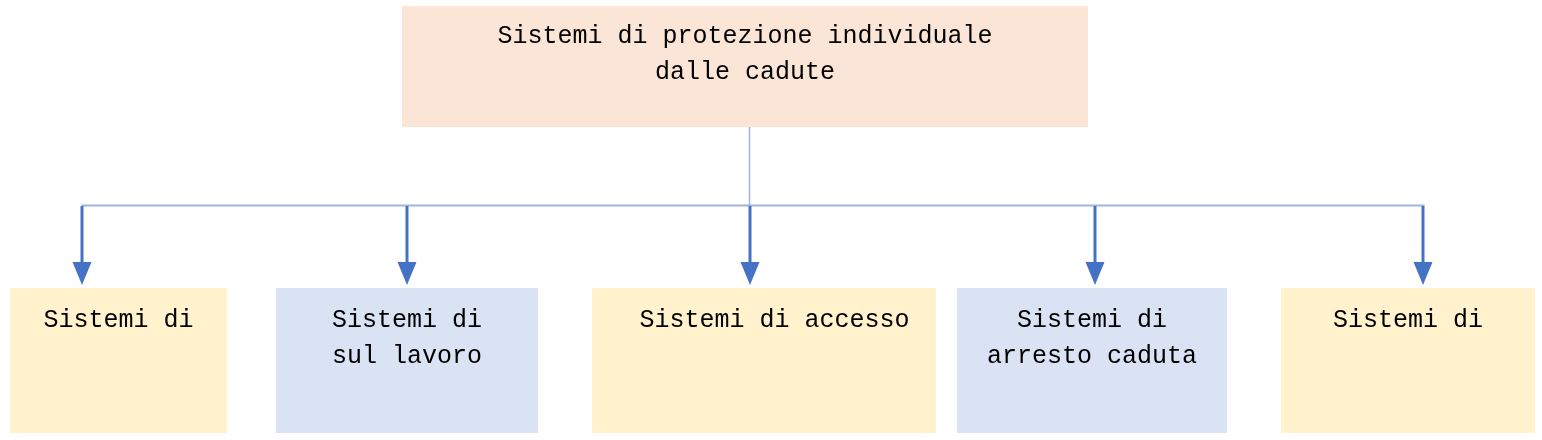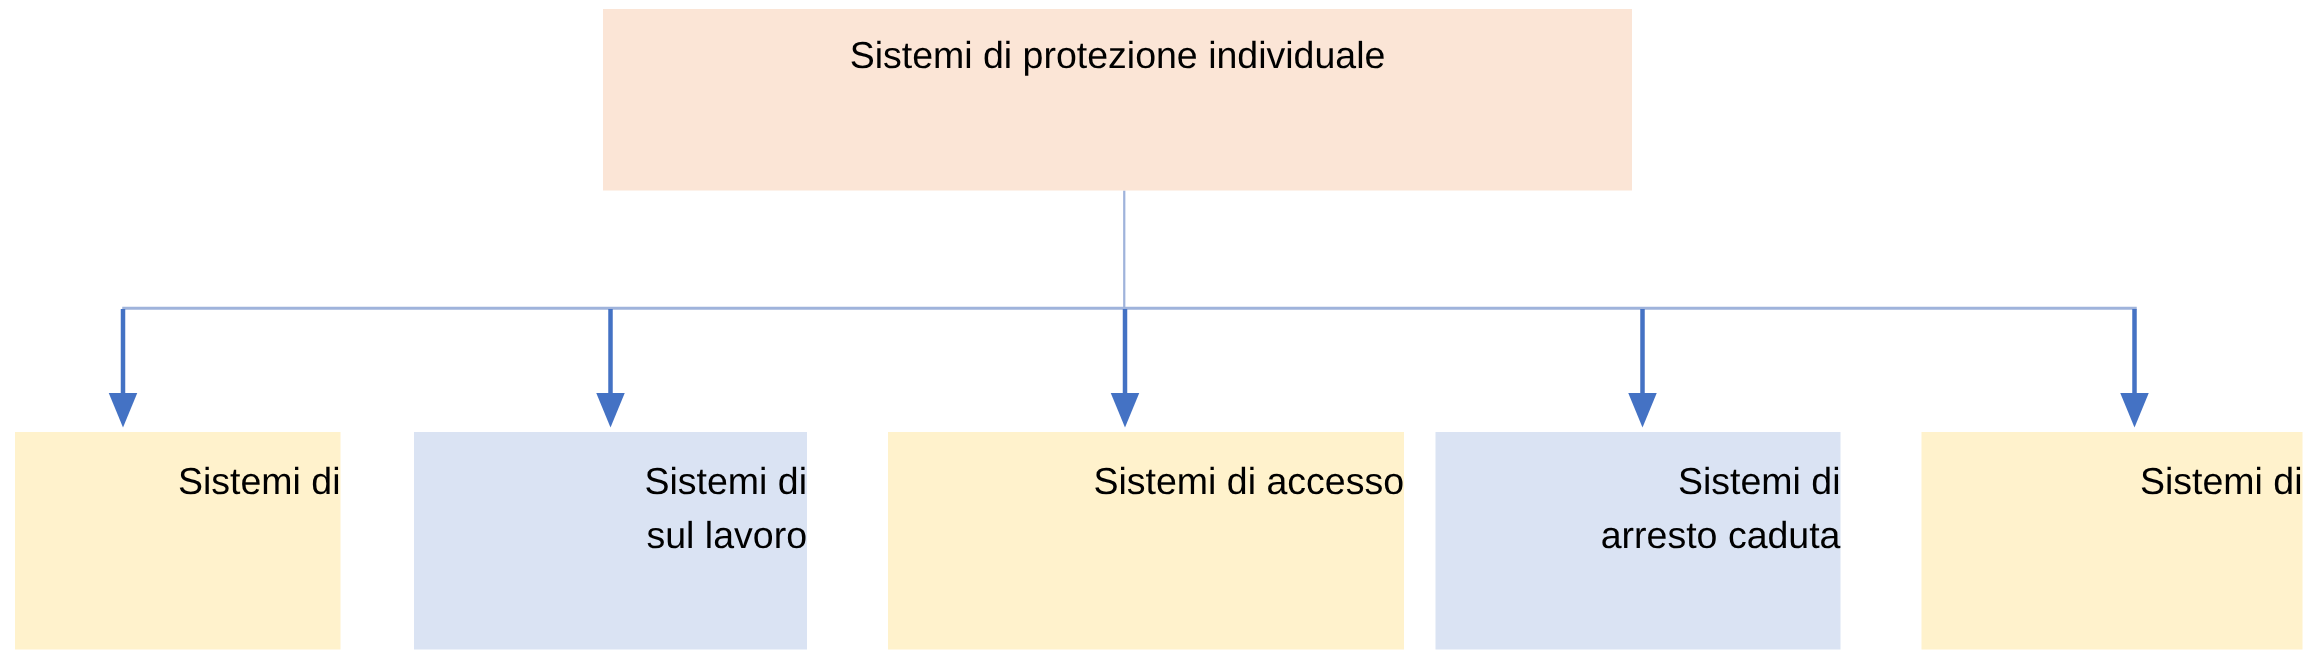--- a/index.html
+++ b/index.html
@@ -6,20 +6,21 @@
   body {
     width: 1542px; height: 440px;
     font-family: "Liberation Sans", "DejaVu Sans", sans-serif;
     background: var(--background, #fff);
   }
   .canvas {
     position: relative;
     width: 1542px; height: 440px;
     overflow: hidden;
     background: var(--background, #fff);
+    font-family: Liberation Mono, monospace;
   }
   svg.connectors {
     position: absolute; left: 0; top: 0;
     width: 1542px; height: 440px;
     display: block;
   }
   .tree-line  { stroke: var(--tree-line, #9FB3DB); stroke-width: 2; }
   .tree-stub  { stroke: var(--tree-line, #9FB3DB); stroke-width: 1.5; }
   .arrow-stem { stroke: var(--connector, #4472C4); stroke-width: 3; }
   .arrow-head { fill: var(--connector, #4472C4); stroke: none; }
@@ -36,21 +37,20 @@
 
   .node.root {
     left: 402px; top: 6px;
     width: 686px; height: 108px;
     padding-top: 13px;
   }
   .node.child {
     top: 288px;
     height: 130px;
     padding-top: 15px;
-    text-align: right;
   }
   #child-0 { left: 10px;   width: 217px; }
   #child-1 { left: 276px;  width: 262px; }
   #child-2 { left: 592px;  width: 323px; }
   #child-3 { left: 957px;  width: 270px; }
   #child-4 { left: 1281px; width: 254px; }
 </style>
 </head>
 <body>
 
@@ -77,20 +77,21 @@
       <polygon class="arrow-head" points="1085.5,262 1104.5,262 1095,285"></polygon>
     </g>
     <g>
       <line class="arrow-stem" x1="1423" y1="206" x2="1423" y2="263"></line>
       <polygon class="arrow-head" points="1413.5,262 1432.5,262 1423,285"></polygon>
     </g>
   </svg>
 
   <div class="node root" style="background: rgb(251, 229, 214);">
     <div class="line">Sistemi di protezione individuale</div>
+    <div class="line">dalle cadute</div>
   </div>
 
   <div class="node child" id="child-0" style="background: rgb(255, 242, 204);">
     <div class="line">Sistemi di</div>
   </div>
 
   <div class="node child" id="child-1" style="background: rgb(218, 227, 243);">
     <div class="line">Sistemi di</div>
     <div class="line">sul lavoro</div>
   </div>

